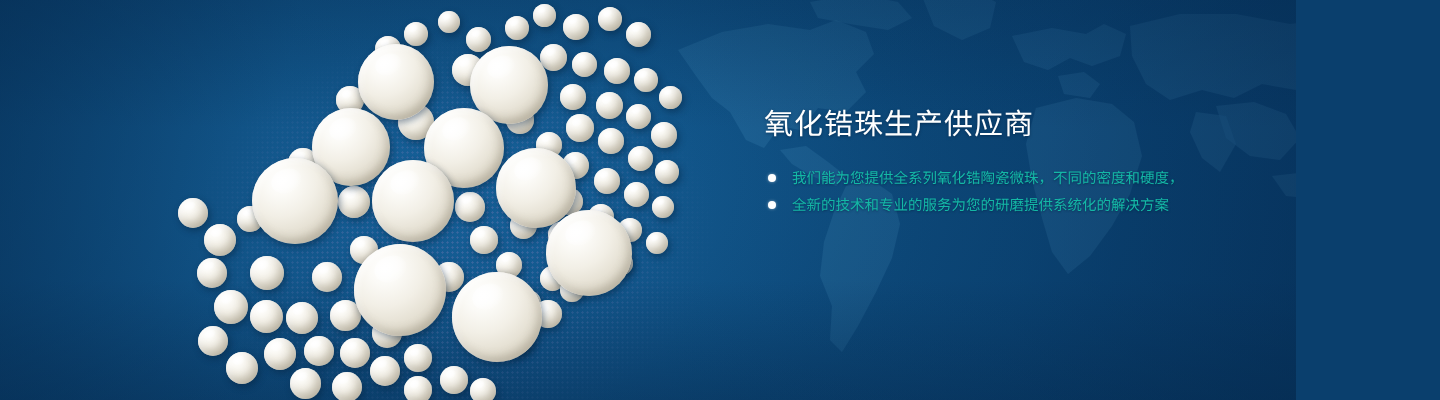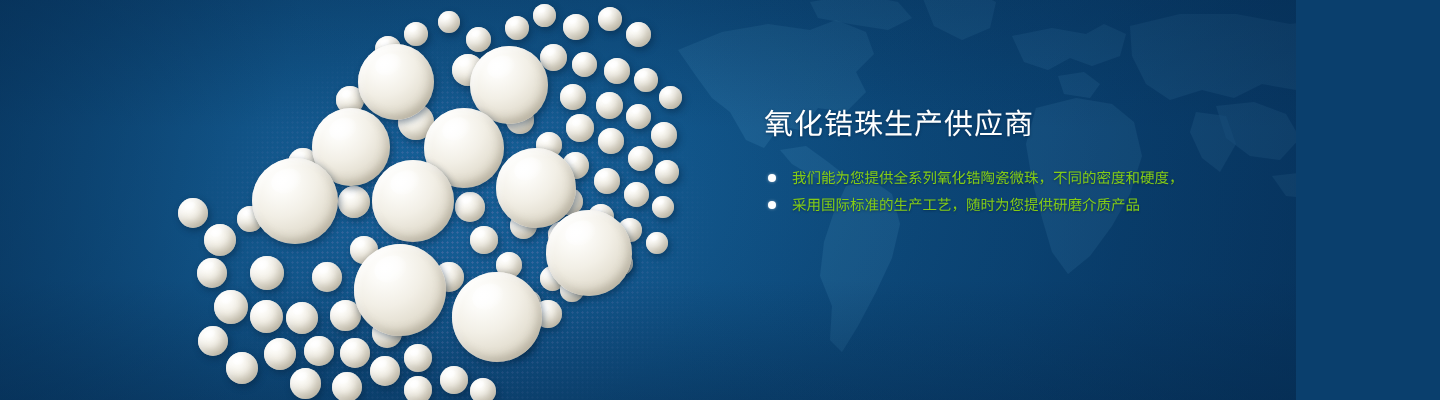--- a/index.html
+++ b/index.html
@@ -112,21 +112,21 @@
     white-space: nowrap;
   }
   .bullets {
     list-style: none;
     margin: 0;
     padding: 0;
   }
   .bullet {
     position: relative;
     padding-left: 28px;
-    color: #84cc16;
+    color: #14b8a6;
     font-size: 14.5px;
     line-height: 24px;
     margin-bottom: 3px;
     text-shadow: 0 1px 2px rgba(3,28,54,0.5);
   }
   .bullet .dot {
     position: absolute;
     left: 4px;
     top: 8px;
     width: 8px;
@@ -285,22 +285,22 @@
 
     <h1 class="headline">氧化锆珠生产供应商</h1>
 
     <ul class="bullets">
 
       <li class="bullet">
         <span class="dot"></span>
         <span>我们能为您提供全系列氧化锆陶瓷微珠，不同的密度和硬度，</span>
       </li>
 
-
       <li class="bullet">
         <span class="dot"></span>
-        <span>采用国际标准的生产工艺，随时为您提供研磨介质产品</span>
+        <span>全新的技术和专业的服务为您的研磨提供系统化的解决方案</span>
       </li>
+
 
     </ul>
   </div>
 
 </div>
 
 </body></html>

